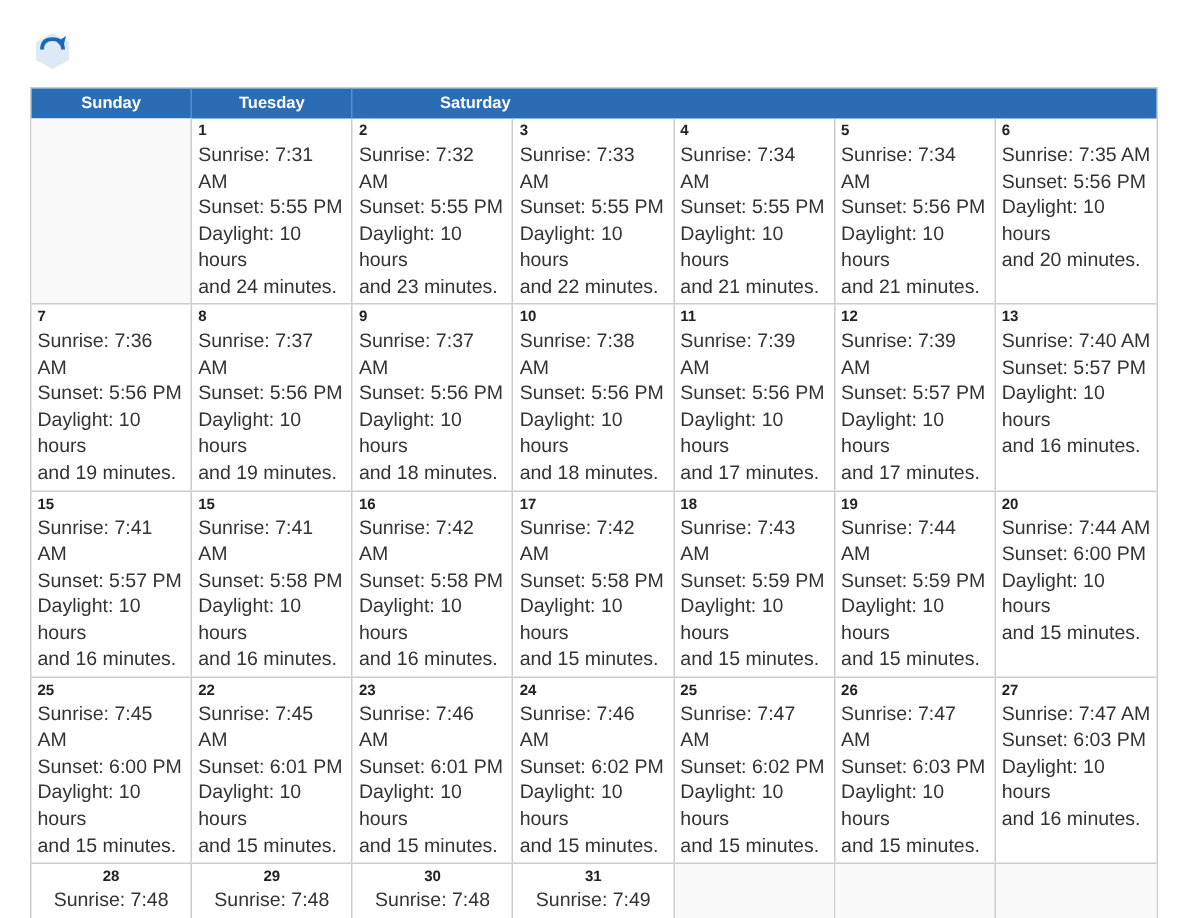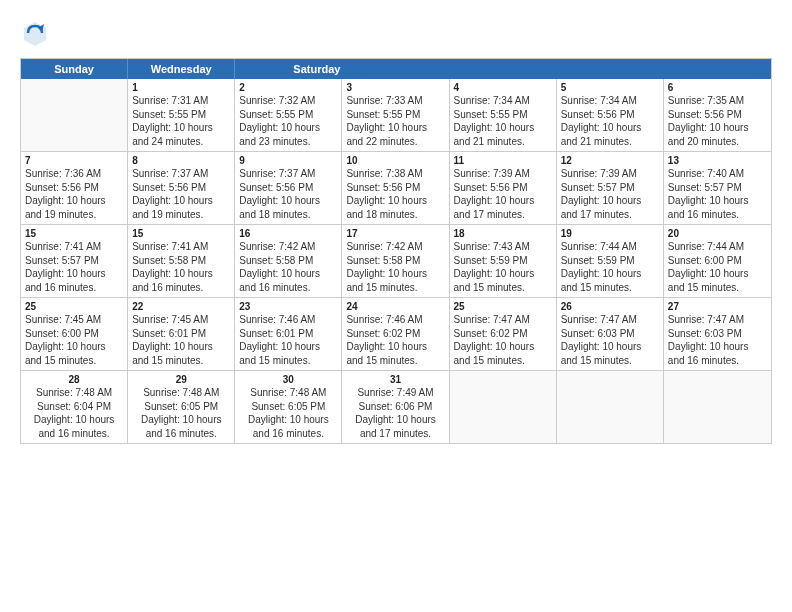--- a/index.html
+++ b/index.html
@@ -97,21 +97,21 @@
     .cal-cell:last-child { border-right: none; }
     .cal-cell.empty { background: #f9f9f9; }
     .day-num {
       font-size: 10px;
       font-weight: bold;
       color: #222;
       display: block;
       margin-bottom: 1px;
     }
     .day-info {
-      font-size: 10px;
+      font-size: 13px;
       color: #333;
       line-height: 1.35;
     }
   </style>
 </head>
 <body>
 
 <div class="page">
   <div class="header">
     <div class="logo">
@@ -127,21 +127,21 @@
     </div>
     <div class="title-block">
       <h1></h1>
       <h2></h2>
     </div>
   </div>
 
   <div class="calendar">
     <div class="cal-header" id="cal-header">
         <div class="cal-header-cell">Sunday</div>
-        <div class="cal-header-cell">Wednesday</div>
+        <div class="cal-header-cell">Tuesday</div>
         <div class="cal-header-cell">Saturday</div>
       </div>
     <div class="cal-body" id="cal-body">
         <div class="cal-row">
           <div class="cal-cell empty"></div>
           <div class="cal-cell">
             <span class="day-num">1</span>
             <div class="day-info">Sunrise: 7:31 AM<br>Sunset: 5:55 PM<br>Daylight: 10 hours<br>and 24 minutes.</div>
           </div>
           <div class="cal-cell">

